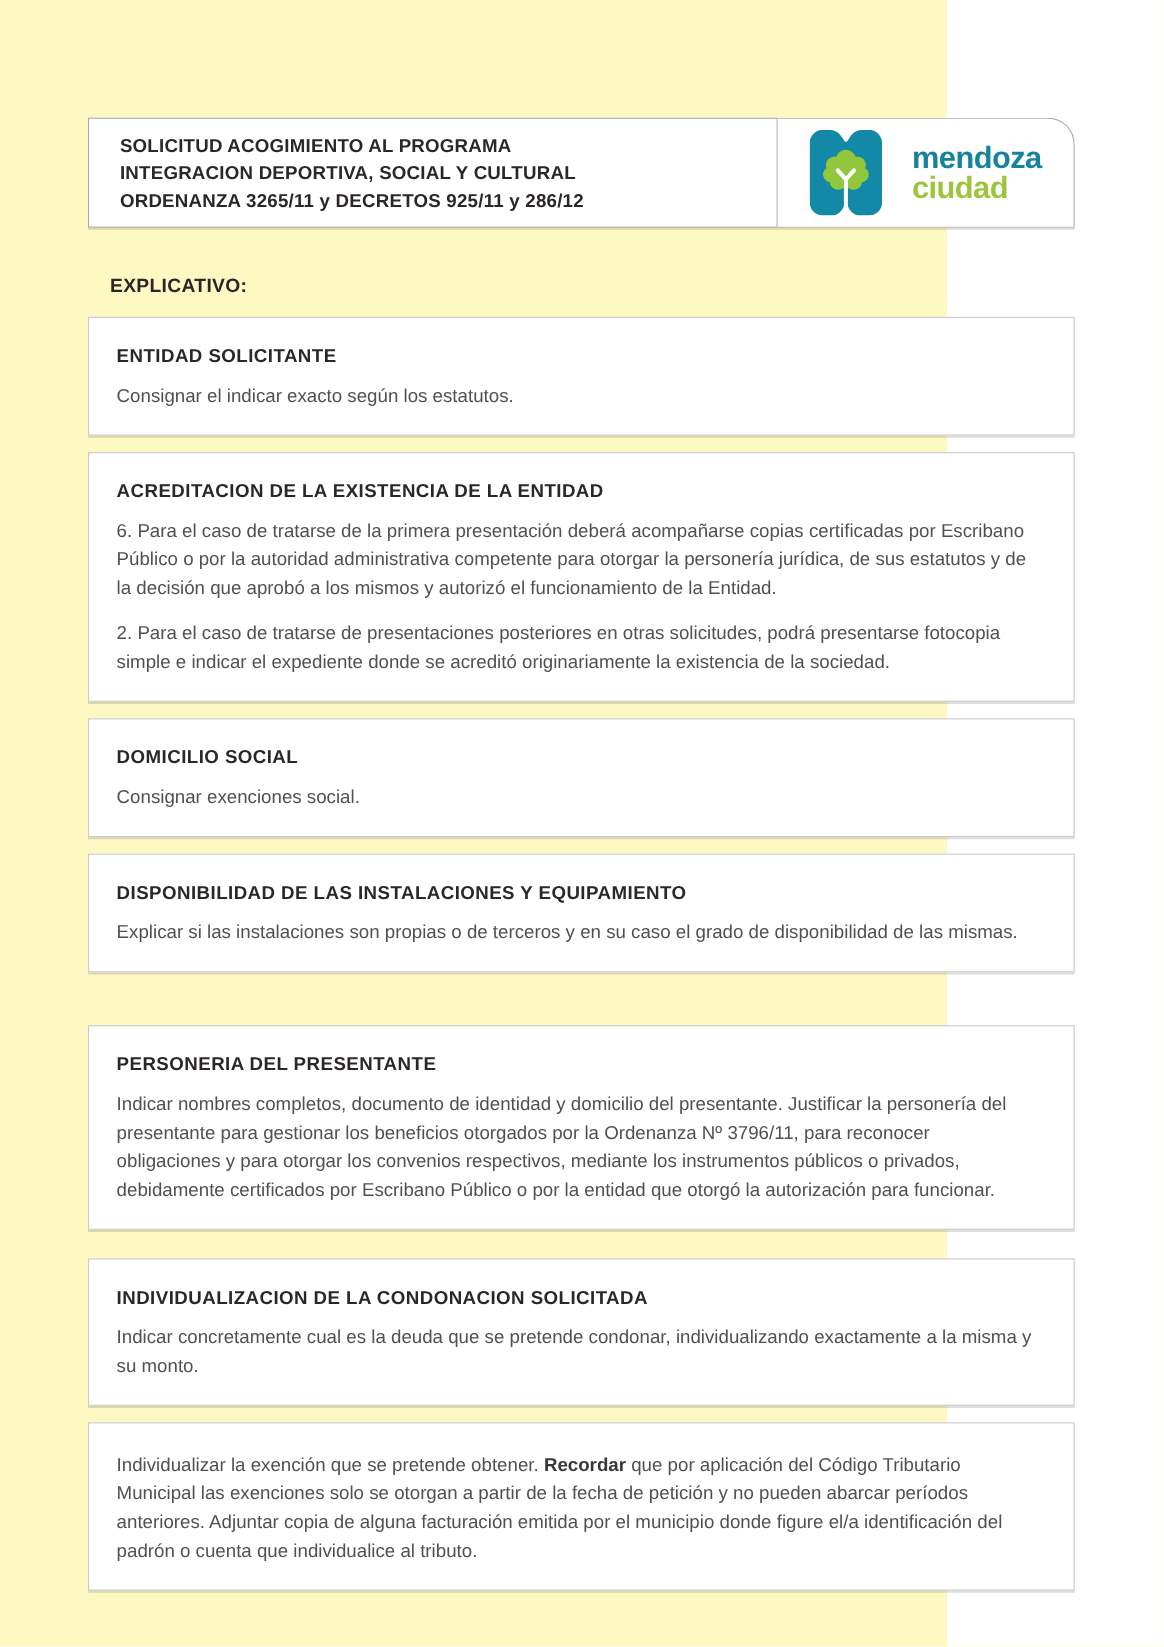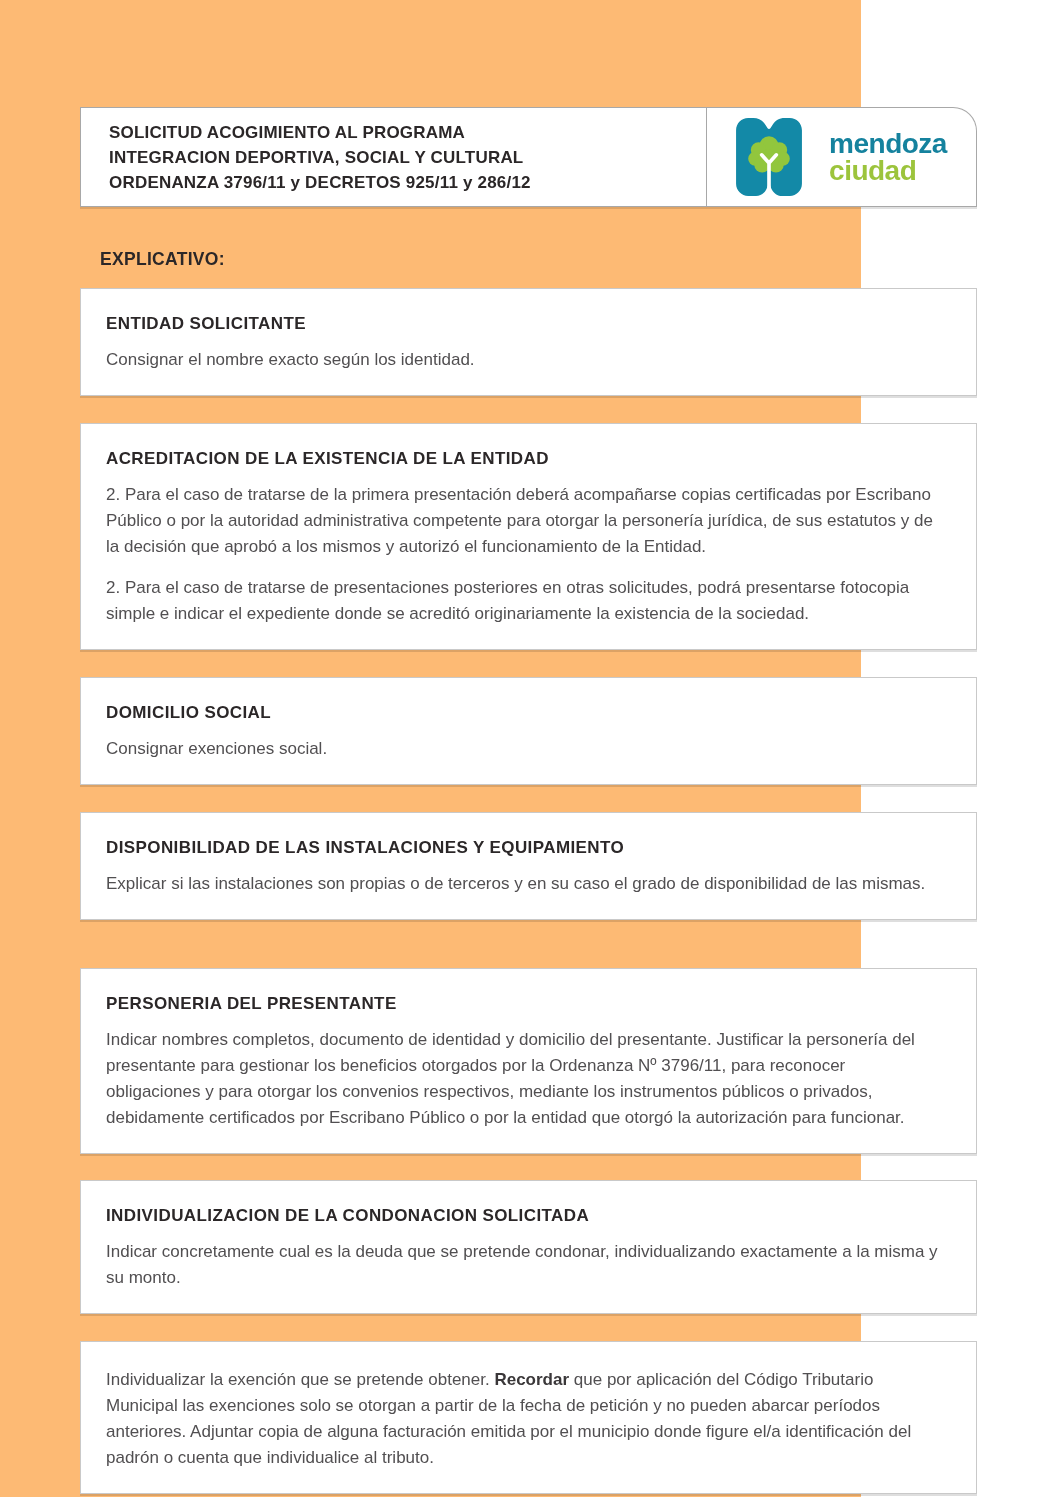--- a/index.html
+++ b/index.html
@@ -3,21 +3,21 @@
 <meta charset="utf-8">
 <style>
   * { box-sizing: border-box; }
   html, body { margin: 0; padding: 0; }
   body {
     width: 1058px; height: 1497px;
     background: #ffffff;
     font-family: "Liberation Sans", sans-serif;
     overflow: hidden;
   }
-  .page { position: relative; width: 861px; height: 1497px; background: #fdba74; }
+  .page { position: relative; width: 861px; height: 1497px; background: #fef9c3; }
   .content { margin-left: 80px; width: 897px; }
 
   
   .header-row { display: flex; padding-top: 107px; height: 207px; }
   .title-box {
     width: 627px; height: 100px;
     border: 1px solid #a8a8a8;
     box-shadow: 0 2px 0 rgba(0,0,0,0.12);
     display: flex; flex-direction: column; justify-content: center;
     padding-left: 28px; background: #fff;
@@ -50,21 +50,21 @@
     margin: 42px 0 18px 20px;
     font-weight: bold; font-size: 17.5px; letter-spacing: 0.3px;
     color: #2b2728;
   }
   .section {
     width: 897px;
     border: 1px solid #c9c9c9;
     box-shadow: 0 2px 0 rgba(0,0,0,0.13);
     background: #fff;
     padding: 25px 32px 22px 25px;
-    margin-bottom: 27px;
+    margin-bottom: 15px;
   }
   .section.gap-large { margin-bottom: 26px; margin-top: 48px; }
   .section-title {
     margin: 0 0 13px 0;
     font-size: 17px; font-weight: bold; letter-spacing: 0.4px;
     color: #2b2728;
   }
   .section-para {
     margin: 0 0 15px 0;
     font-size: 17px; line-height: 26px;
@@ -76,21 +76,21 @@
 </head>
 <body>
 
 <div class="page">
   <div class="content">
 
     <div class="header-row">
       <div class="title-box">
         <div class="title-line">SOLICITUD ACOGIMIENTO AL PROGRAMA</div>
         <div class="title-line">INTEGRACION DEPORTIVA, SOCIAL Y CULTURAL</div>
-        <div class="title-line">ORDENANZA 3796/11 y DECRETOS 925/11 y 286/12</div>
+        <div class="title-line">ORDENANZA 3265/11 y DECRETOS 925/11 y 286/12</div>
       </div>
       <div class="logo-box">
         <svg class="logo-mark" viewBox="0 0 76 90" xmlns="http://www.w3.org/2000/svg" aria-hidden="true">
           <path fill="#1389a7" d="M14,0 L20,0 C26,0 31,3 34,8 L36.2,11.5
                    C37.1,13 38.9,13 39.8,11.5 L42,8 C45,3 50,0 56,0 L62,0
                    C69.7,0 76,6.3 76,14 L76,76 C76,83.7 69.7,90 62,90 L53,90
                    C47,90 42.5,86 40.5,81 L39.3,78 C38.8,76.8 37.2,76.8 36.7,78
                    L35.5,81 C33.5,86 29,90 23,90 L14,90 C6.3,90 0,83.7 0,76
                    L0,14 C0,6.3 6.3,0 14,0 Z"></path>
           <g fill="#92c63d">
@@ -109,26 +109,26 @@
           <span class="logo-text-primary" style="color:#15829e;">mendoza</span>
           <span class="logo-text-secondary" style="color:#9cc43c;">ciudad</span>
         </div>
       </div>
     </div>
 
     <div class="explicativo">EXPLICATIVO:</div>
 
     <div class="section">
       <h2 class="section-title">ENTIDAD SOLICITANTE</h2>
-      <p class="section-para">Consignar el nombre exacto según los identidad.</p>
+      <p class="section-para">Consignar el indicar exacto según los estatutos.</p>
     </div>
 
     <div class="section">
       <h2 class="section-title">ACREDITACION DE LA EXISTENCIA DE LA ENTIDAD</h2>
-      <p class="section-para">2. Para el caso de tratarse de la primera presentación deberá acompañarse copias certificadas por Escribano Público o por la autoridad administrativa competente para otorgar la personería jurídica, de sus estatutos  y de la decisión que aprobó a los mismos y autorizó el funcionamiento de la Entidad.</p>
+      <p class="section-para">6. Para el caso de tratarse de la primera presentación deberá acompañarse copias certificadas por Escribano Público o por la autoridad administrativa competente para otorgar la personería jurídica, de sus estatutos  y de la decisión que aprobó a los mismos y autorizó el funcionamiento de la Entidad.</p>
       <p class="section-para">2. Para el caso de tratarse de presentaciones posteriores en otras solicitudes, podrá presentarse fotocopia simple e indicar el expediente donde se acreditó originariamente la existencia de la sociedad.</p>
     </div>
 
     <div class="section">
       <h2 class="section-title">DOMICILIO SOCIAL</h2>
       <p class="section-para">Consignar exenciones social.</p>
     </div>
 
     <div class="section">
       <h2 class="section-title">DISPONIBILIDAD DE LAS INSTALACIONES Y EQUIPAMIENTO</h2>

